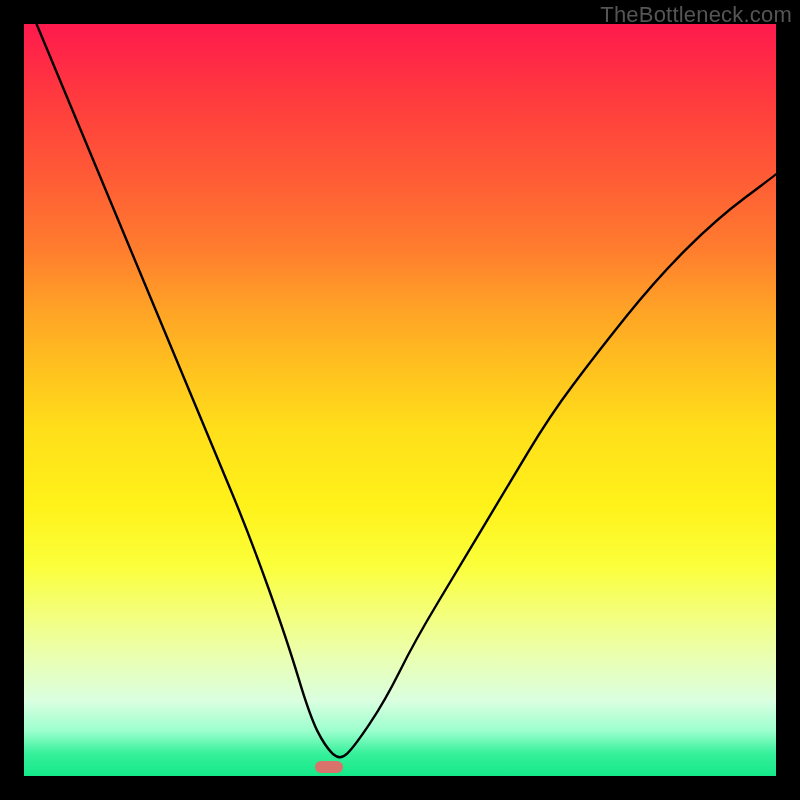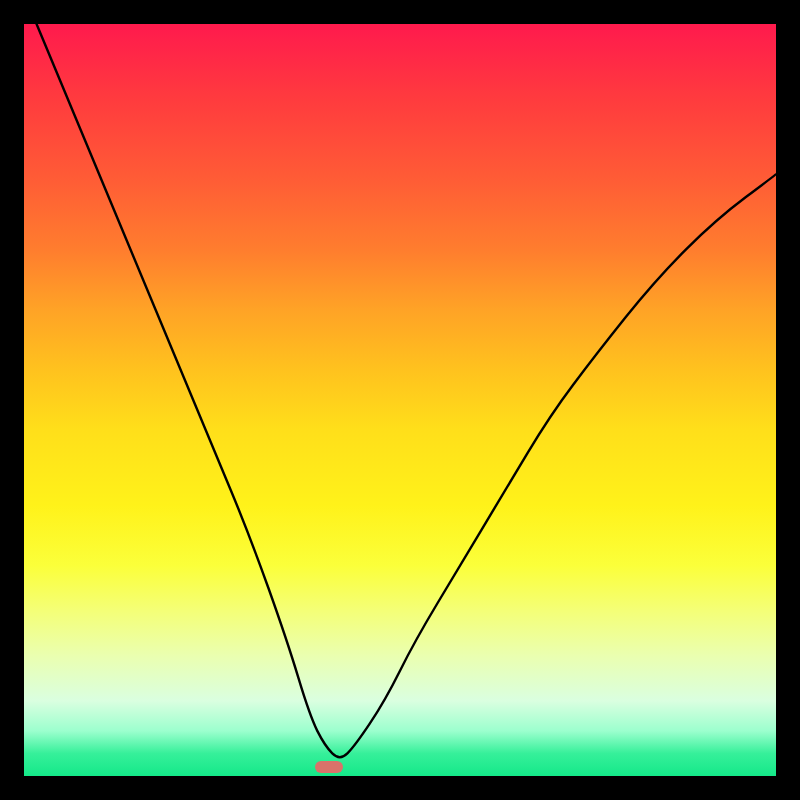--- a/index.html
+++ b/index.html
@@ -75,13 +75,14 @@
 
 <div class="frame">
   <div class="plot-area"></div>
 
   <svg class="curve" viewBox="0 0 752 752" preserveAspectRatio="none">
     <path id="curve-path" d="M 0.0 -30.1 Q 0.0 -30.1 18.8 15.0 Q 37.6 60.2 56.4 105.3 Q 75.2 150.4 94.0 195.5 Q 112.8 240.6 131.6 285.8 Q 150.4 330.9 169.2 376.0 Q 188.0 421.1 206.8 466.2 Q 225.6 511.4 244.4 564.0 Q 263.2 616.6 274.5 654.2 Q 285.8 691.8 293.3 706.9 Q 300.8 721.9 308.3 729.4 Q 315.8 737.0 323.4 729.4 Q 330.9 721.9 345.9 699.4 Q 361.0 676.8 376.0 646.7 Q 391.0 616.6 413.6 579.0 Q 436.2 541.4 458.7 503.8 Q 481.3 466.2 503.8 428.6 Q 526.4 391.0 549.0 361.0 Q 571.5 330.9 601.6 293.3 Q 631.7 255.7 661.8 225.6 Q 691.8 195.5 721.9 173.0 T 752.0 150.4" fill="none" stroke="#000" stroke-width="2.4" stroke-linecap="round"></path>
   </svg>
 
   <div class="marker" id="marker" style="left: 328.56px; top: 766.976px;"></div>
 
+  <div class="watermark">TheBottleneck.com</div>
 </div>
 
 </body></html>

